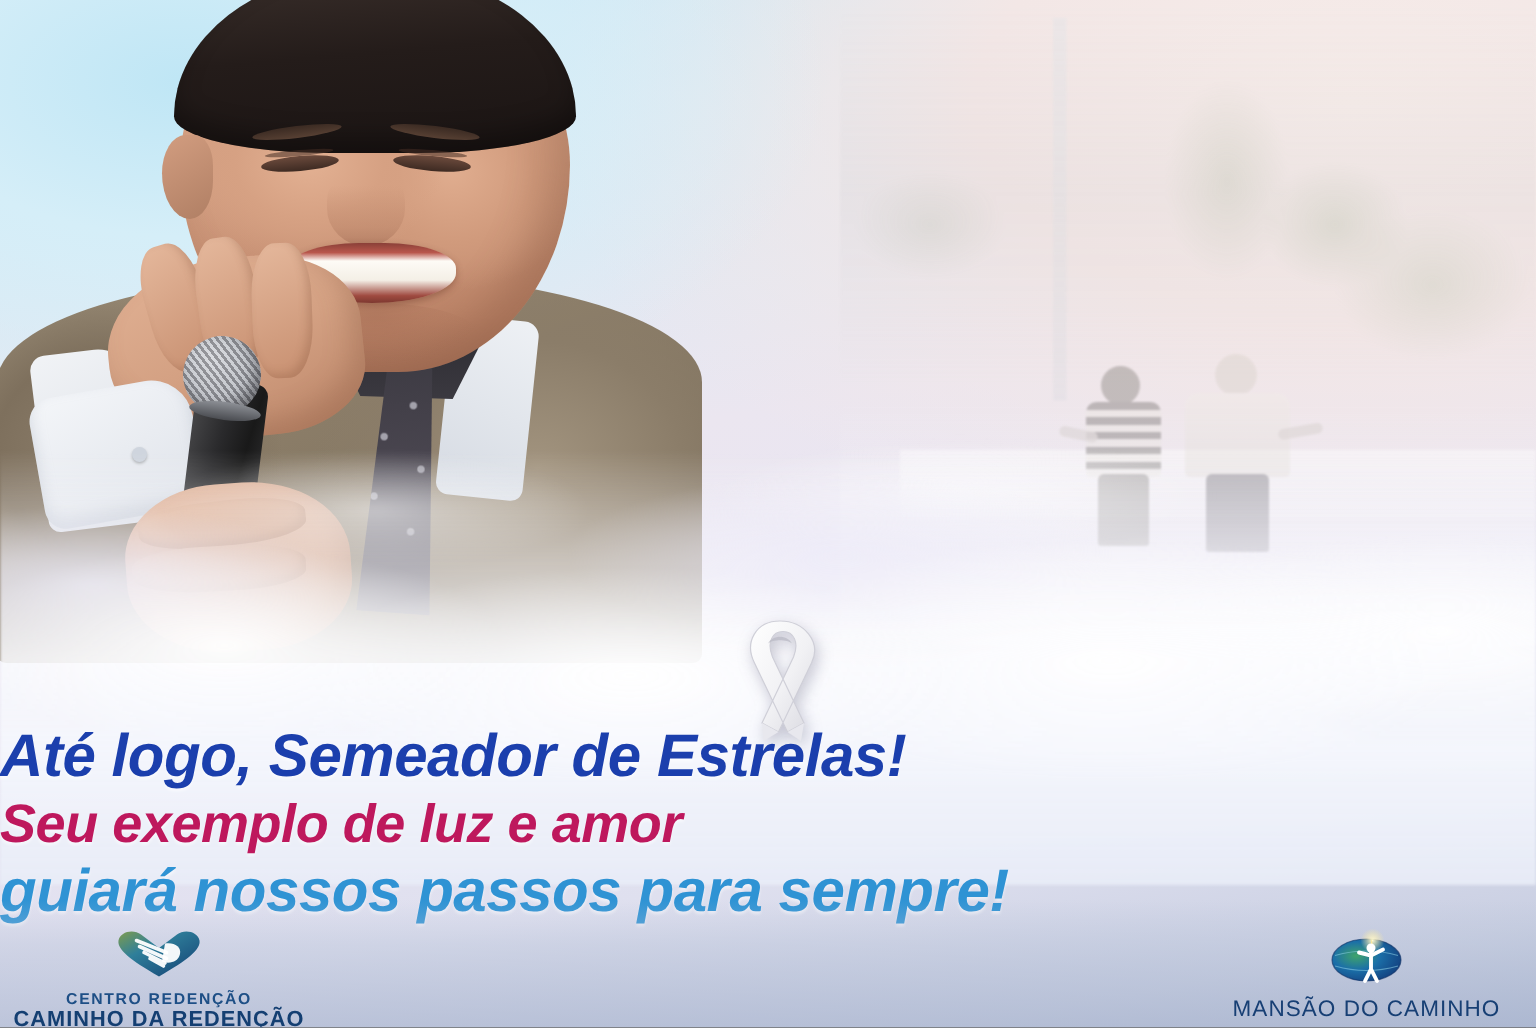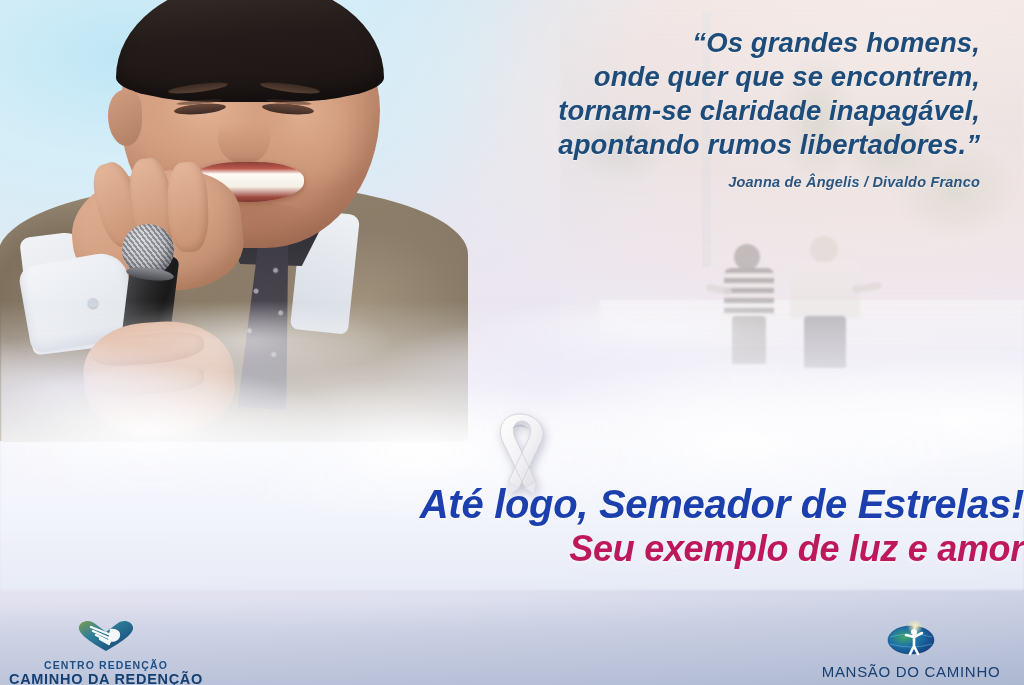--- a/index.html
+++ b/index.html
@@ -284,21 +284,21 @@
     text-shadow: 0 1px 1px rgba(255,255,255,.5);
   }
 
   
   .ribbon { position: absolute; left: 484px; top: 408px; width: 72px; height: 86px; }
   .ribbon svg { display:block; filter: drop-shadow(2px 4px 5px rgba(90,90,120,.32)); }
 
   
   .headline {
     position: absolute; left: 0; top: 484px; width: 1024px;
-    text-align: right;
+    text-align: left;
   }
   .hl {
     font-style: italic;
     font-weight: bold;
     letter-spacing: -.3px;
     line-height: 1.02;
     white-space: nowrap;
   }
   .hl-1 { font-size: 40px; color: #1b3fad; text-shadow: 0 2px 2px rgba(255,255,255,.5); }
   .hl-2 { font-size: 36px; color: #be185d; margin-top: 6px; text-shadow: 0 2px 2px rgba(255,255,255,.5); }
@@ -377,47 +377,41 @@
     <div class="mic-head"></div>
     <div class="mic-ring"></div>
     <div class="sub-hand-mic"></div>
     <div class="finger" style="left:112px; top:348px; width:112px; height:30px; transform:rotate(-6deg);"></div>
     <div class="finger" style="left:108px; top:378px; width:116px; height:30px; transform:rotate(-3deg);"></div>
   </div>
 
   <div class="cloud-top"></div>
   <div class="cloud-layer"></div>
 
-  <div class="quote-block">
-    <div class="quote-line">“Os grandes homens,</div>
-    <div class="quote-line">onde quer que se encontrem,</div>
-    <div class="quote-line">tornam-se claridade inapagável,</div>
-    <div class="quote-line">apontando rumos libertadores.”</div>
-    <div class="quote-author">Joanna de Ângelis / Divaldo Franco</div>
-  </div>
 
   <div class="ribbon">
     <svg width="72" height="86" viewBox="0 0 72 86">
       <defs>
         <linearGradient id="rg" x1="0" y1="0" x2="1" y2="1">
           <stop offset="0%" stop-color="#ffffff"></stop>
           <stop offset="55%" stop-color="#f1f1f4"></stop>
           <stop offset="100%" stop-color="#d9d9e0"></stop>
         </linearGradient>
       </defs>
       <path d="M36 6 C20 6 12 20 19 34 L41 80 L52 74 L31 30 C27 20 31 13 38 13 C45 13 49 20 45 30 L24 74 L35 80 L57 34 C64 20 52 6 36 6 Z" fill="url(#rg)" stroke="#cfcfd8" stroke-width="0.8"></path>
       <path d="M28 21 C31 15 41 15 44 21 C41 18 31 18 28 21 Z" fill="#b9b9c4" opacity="0.75"></path>
       <path d="M41 80 L52 74 L50 86 Z" fill="#e8e8ee"></path>
       <path d="M35 80 L24 74 L25 86 Z" fill="#e8e8ee"></path>
     </svg>
   </div>
 
   <div class="headline">
     <div class="hl hl-1">Até logo, Semeador de Estrelas!</div>
     <div class="hl hl-2">Seu exemplo de luz e amor</div>
+    <div class="hl hl-3">guiará nossos passos para sempre!</div>
   </div>
 
   <div class="footer-band"></div>
 
   <div class="logo-left">
     <span class="logo-mark">
       <svg width="58" height="34" viewBox="0 0 58 34">
         <defs>
           <linearGradient id="hg" x1="0" y1="0" x2="1" y2="1">
             <stop offset="0%" stop-color="#7e9c4e"></stop>

